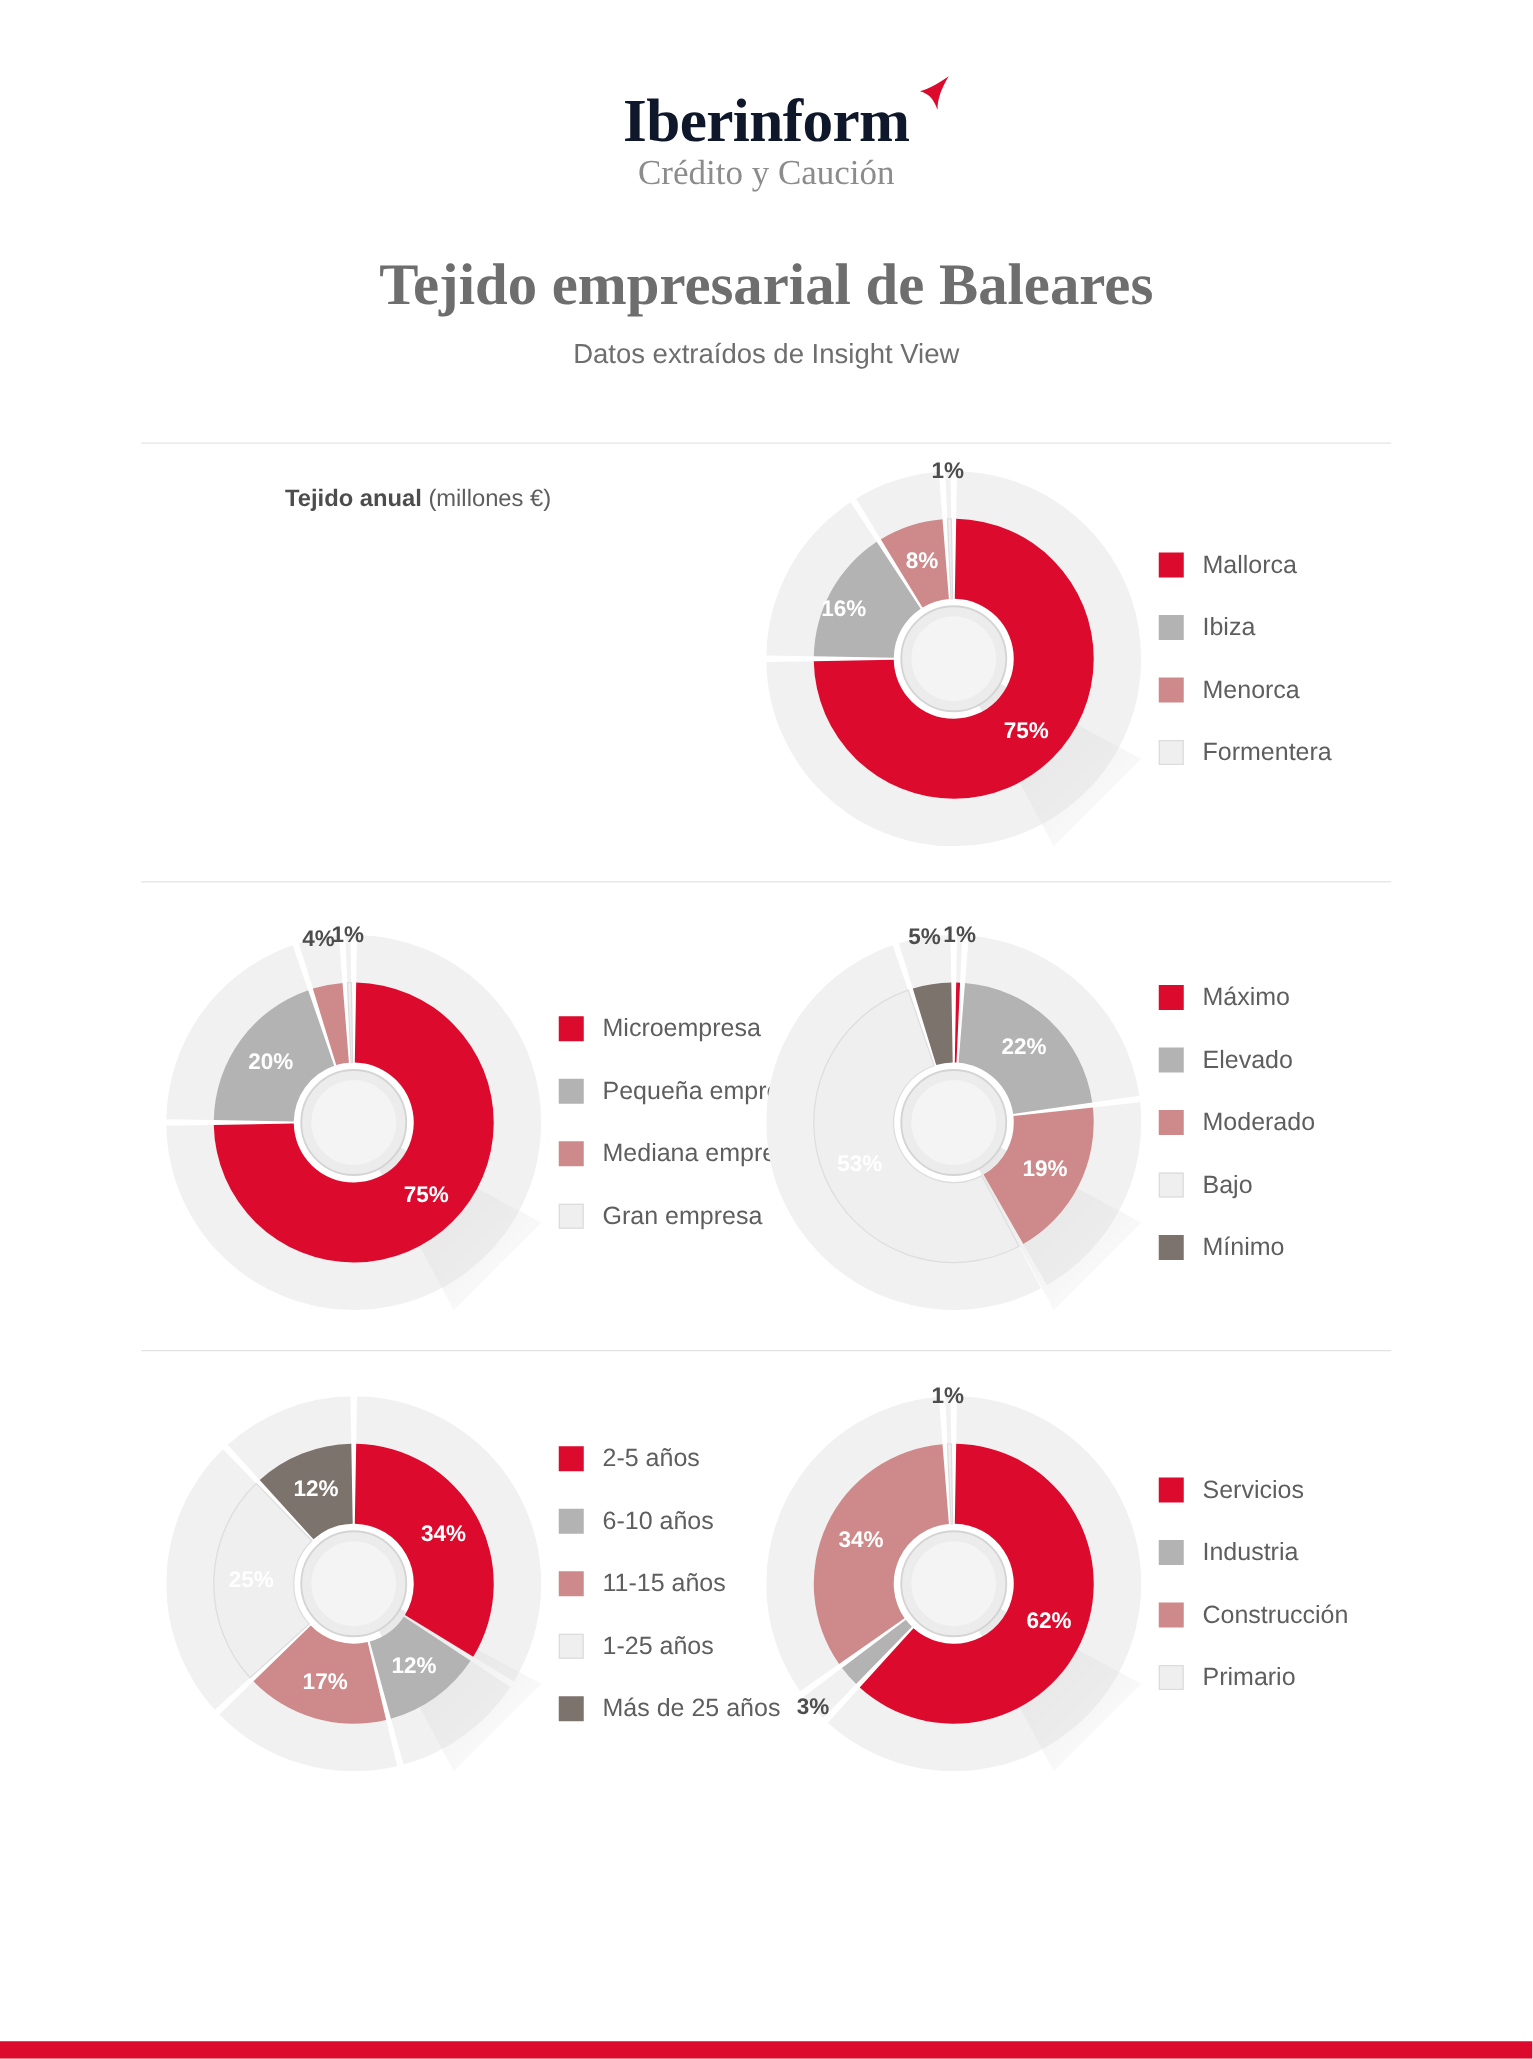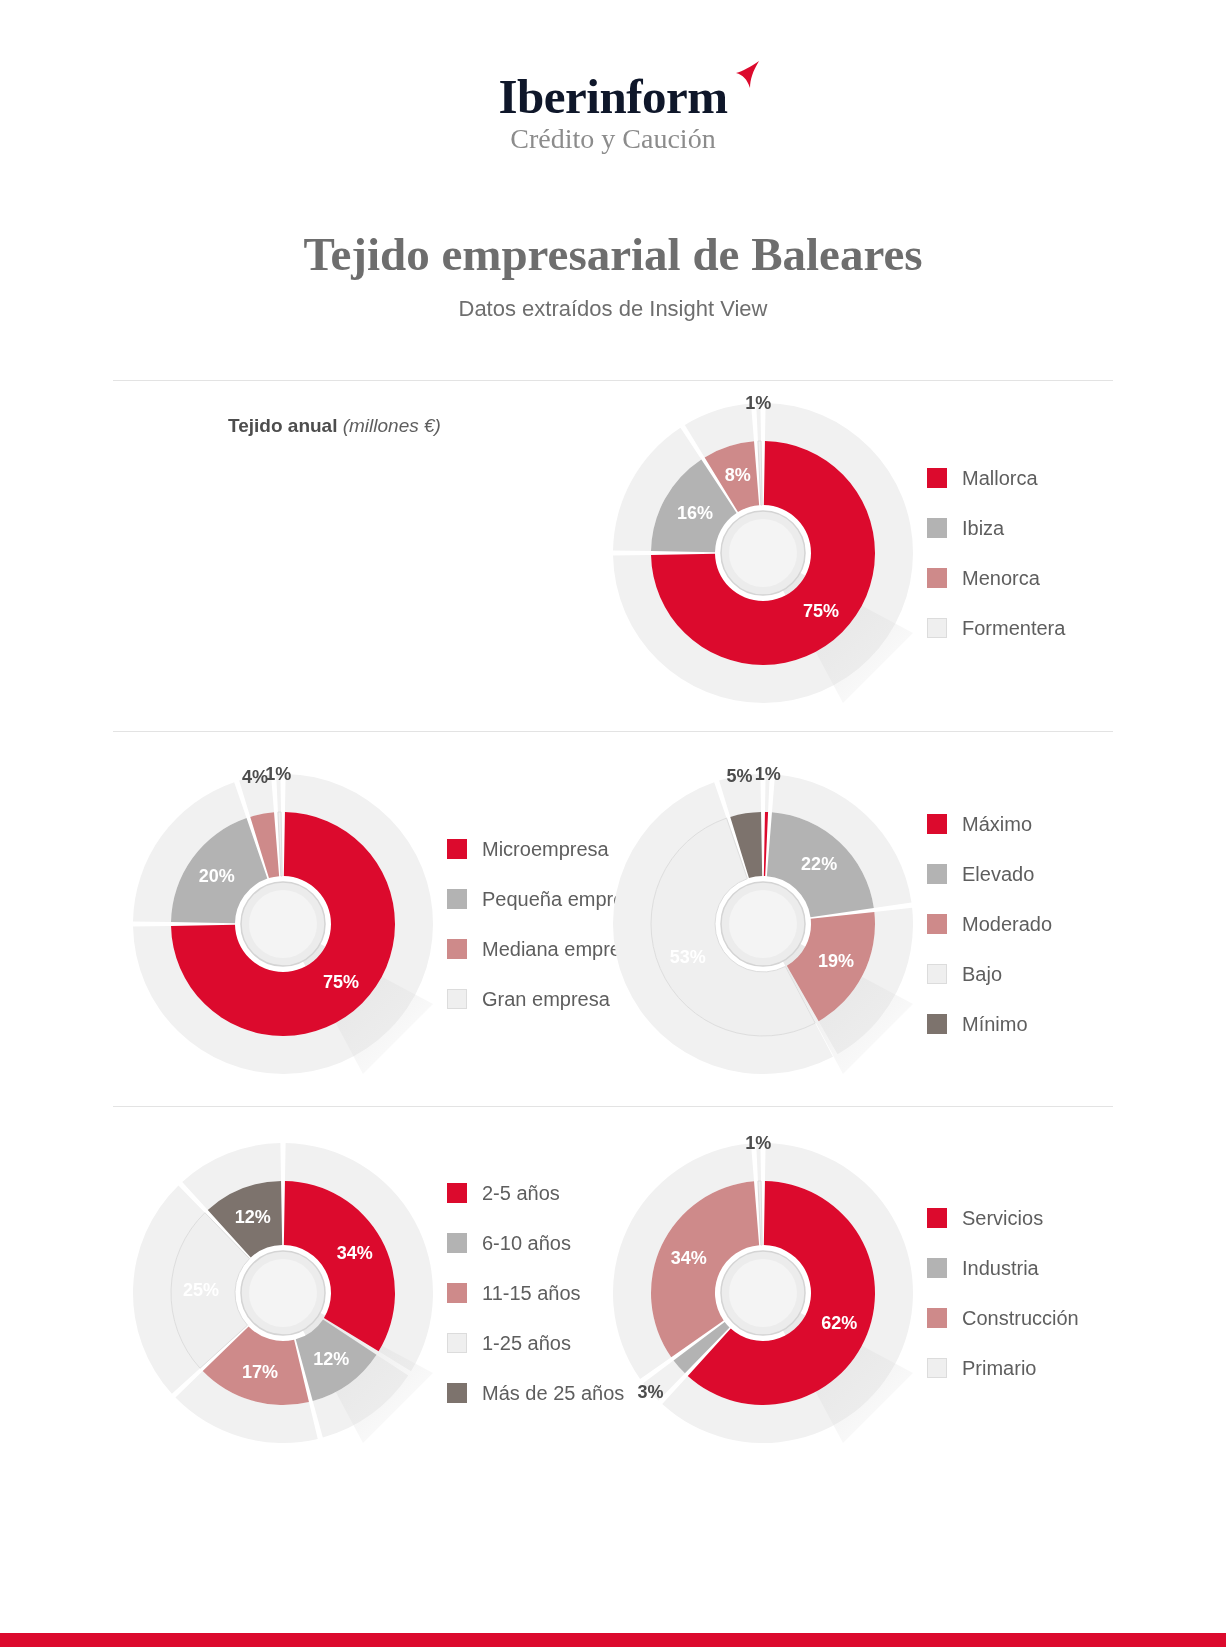--- a/index.html
+++ b/index.html
@@ -28,39 +28,39 @@
     font-size: 28px;
     color: #8c8c8c;
     margin-top: 4px;
     line-height: 1;
   }
   .title {
     text-align: center;
     font-family: "Liberation Serif", serif;
     font-size: 47px;
     color: #6e6e6e;
-    margin-top: 78px;
+    margin-top: 52px;
     line-height: 1;
   }
   .subtitle {
     text-align: center;
     font-size: 22px;
     color: #6e6e6e;
     margin-top: 18px;
   }
 
   
   .rule { width: 1000px; height: 1px; background: #e3e3e3; margin: 0 auto; }
   .section { width: 1000px; margin: 0 auto; display: flex; }
   .cell { width: 500px; position: relative; }
 
   
   .bar-title { font-size: 19px; color: #5e5e5e; margin: 34px 0 0 115px; }
   .bar-title b { font-weight: bold; color: #4d4d4d; }
-  .bar-title span { font-weight: normal; font-style: italic; }
+  .bar-title span { font-weight: normal; }
   .barchart { position: relative; width: 300px; height: 200px; margin: 38px 0 0 100px; }
   .bar-base { position: absolute; left: 0; bottom: 0; width: 270px; height: 3px; background: #f2f2f2; }
   .bar {
     position: absolute; bottom: 3px;
     background: #DC0A2D;
   }
   .bar.b1 { left: 42px; width: 125px; height: 140px; }
   .bar.b2 { left: 170px; width: 125px; height: 14px;
             background: linear-gradient(90deg,#a8001f 0%, #DC0A2D 18%, #DC0A2D 100%); }
   .bar-shadow1 {
@@ -157,21 +157,21 @@
               <path d="M38.017058142484174 148.04533047902427 A112 112 0 0 1 88.34615711048048 56.49703931449848 L123.57692447592021 109.92730256335649 A48 48 0 0 0 102.00731063249322 149.1622844910104 Z" fill="#B3B3B3"></path>
               <path d="M91.64692123385547 54.40231070516333 A112 112 0 0 1 141.01772047516783 38.36076561290031 L146.15045163221478 102.15461383410013 A48 48 0 0 0 124.99153767165234 109.02956173078428 Z" fill="#CE8A8A"></path>
               <path d="M144.91934532952357 38.11529618343995 A112 112 0 0 1 148.04533047902436 38.017058142484174 L149.16228449101044 102.00731063249322 A48 48 0 0 0 147.8225765697958 102.0494126500457 Z" fill="#EFEFEF" stroke="#dddddd" stroke-width="1"></path>
             </g>
           <circle cx="150" cy="150" r="42" fill="#ececec"></circle>
           <circle cx="150" cy="150" r="42" fill="none" stroke="#d4d4d4" stroke-width="1.5"></circle>
           <circle cx="150" cy="150" r="34" fill="#f4f4f4"></circle>
         </svg>
         <div class="donut-labels js-labels">
             <div class="dlabel inside" style="left: 207.983px; top: 207.983px;">75%</div>
-            <div class="dlabel inside" style="left: 82px; top: 110.496px;">16%</div>
+            <div class="dlabel inside" style="left: 62px; top: 110.496px;">16%</div>
             <div class="dlabel inside" style="left: 124.661px; top: 72.0134px;">8%</div>
             <div class="dlabel outside" style="left: 145.288px; top: 0.0740159px;">1%</div>
           </div>
       </div>
       <div class="legend js-legend">
           <div class="legend-item">
             <span class="swatch" style="background: rgb(220, 10, 45);"></span>
             <span class="legend-label">Mallorca</span>
           </div>
           <div class="legend-item">

